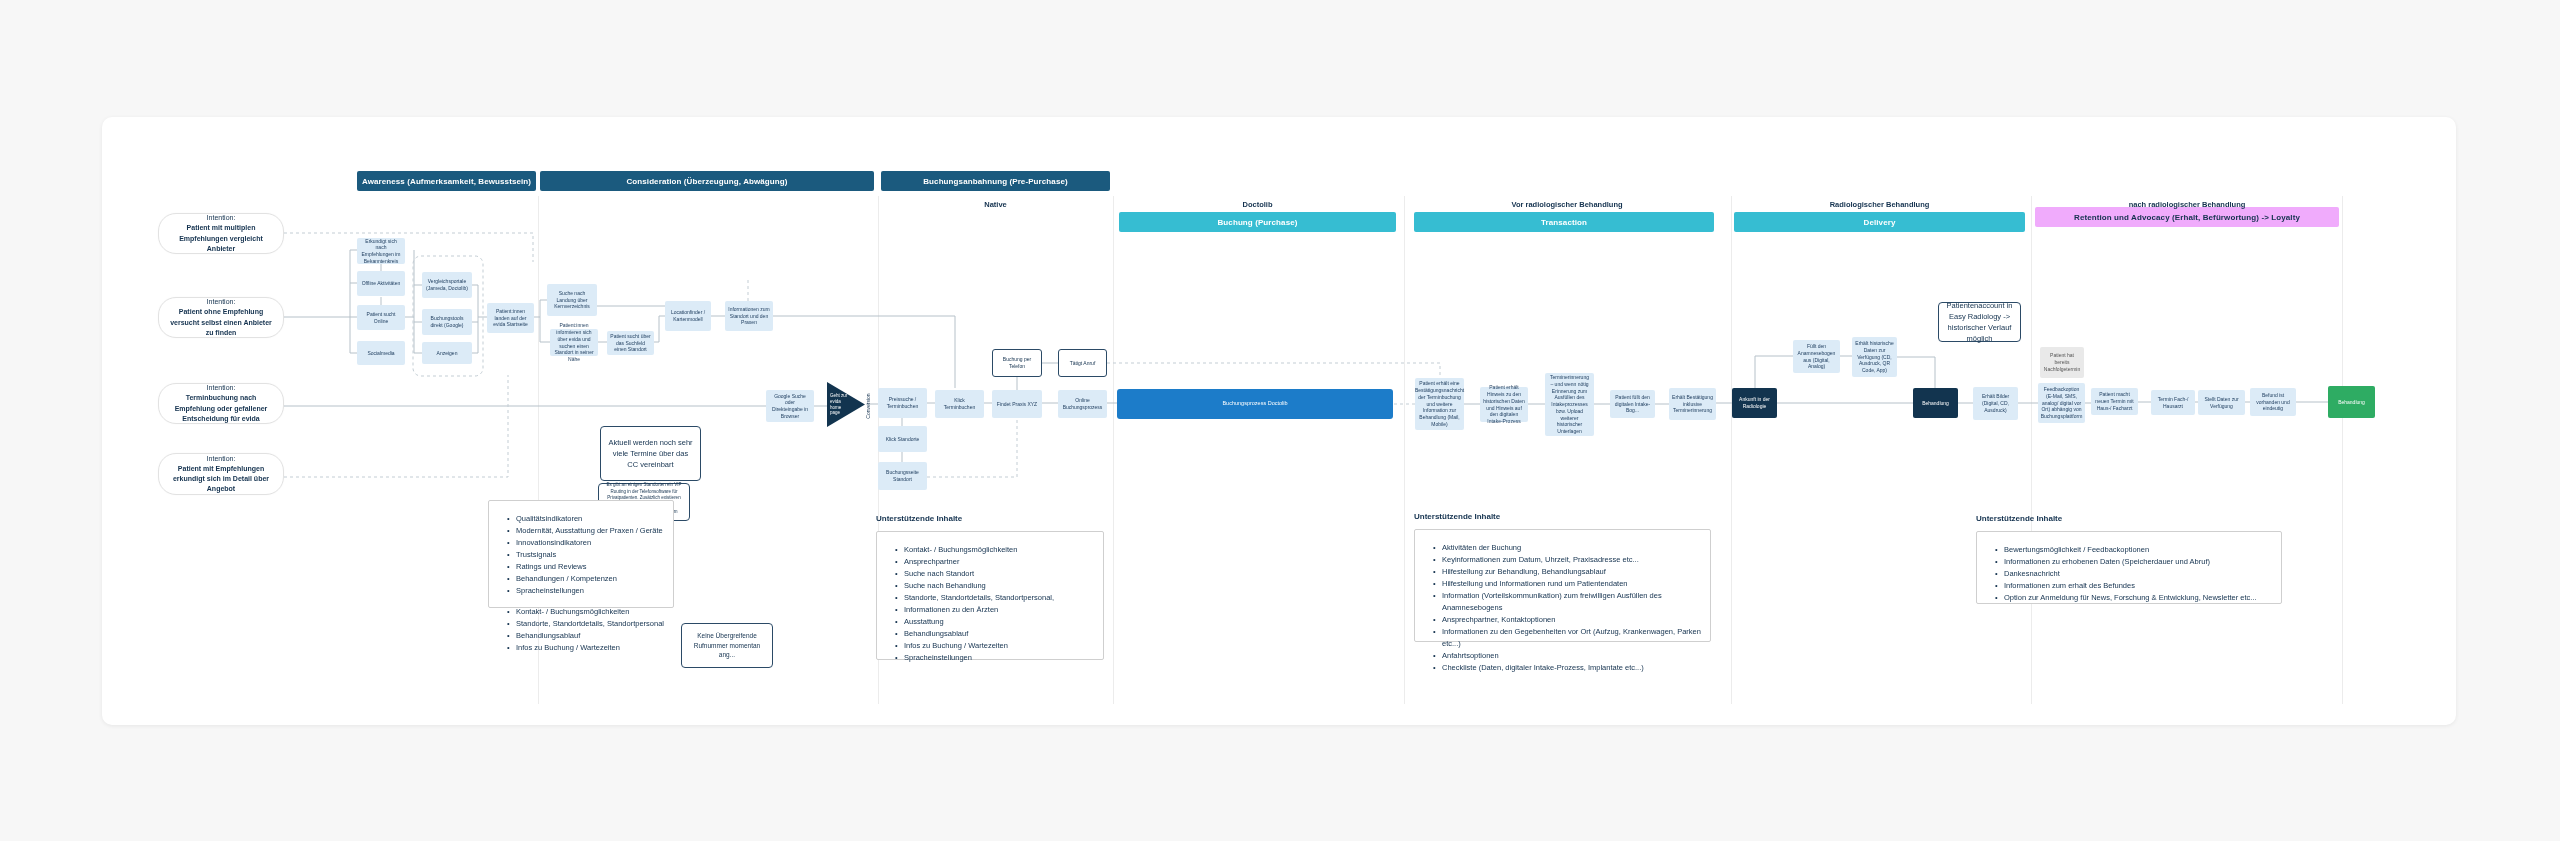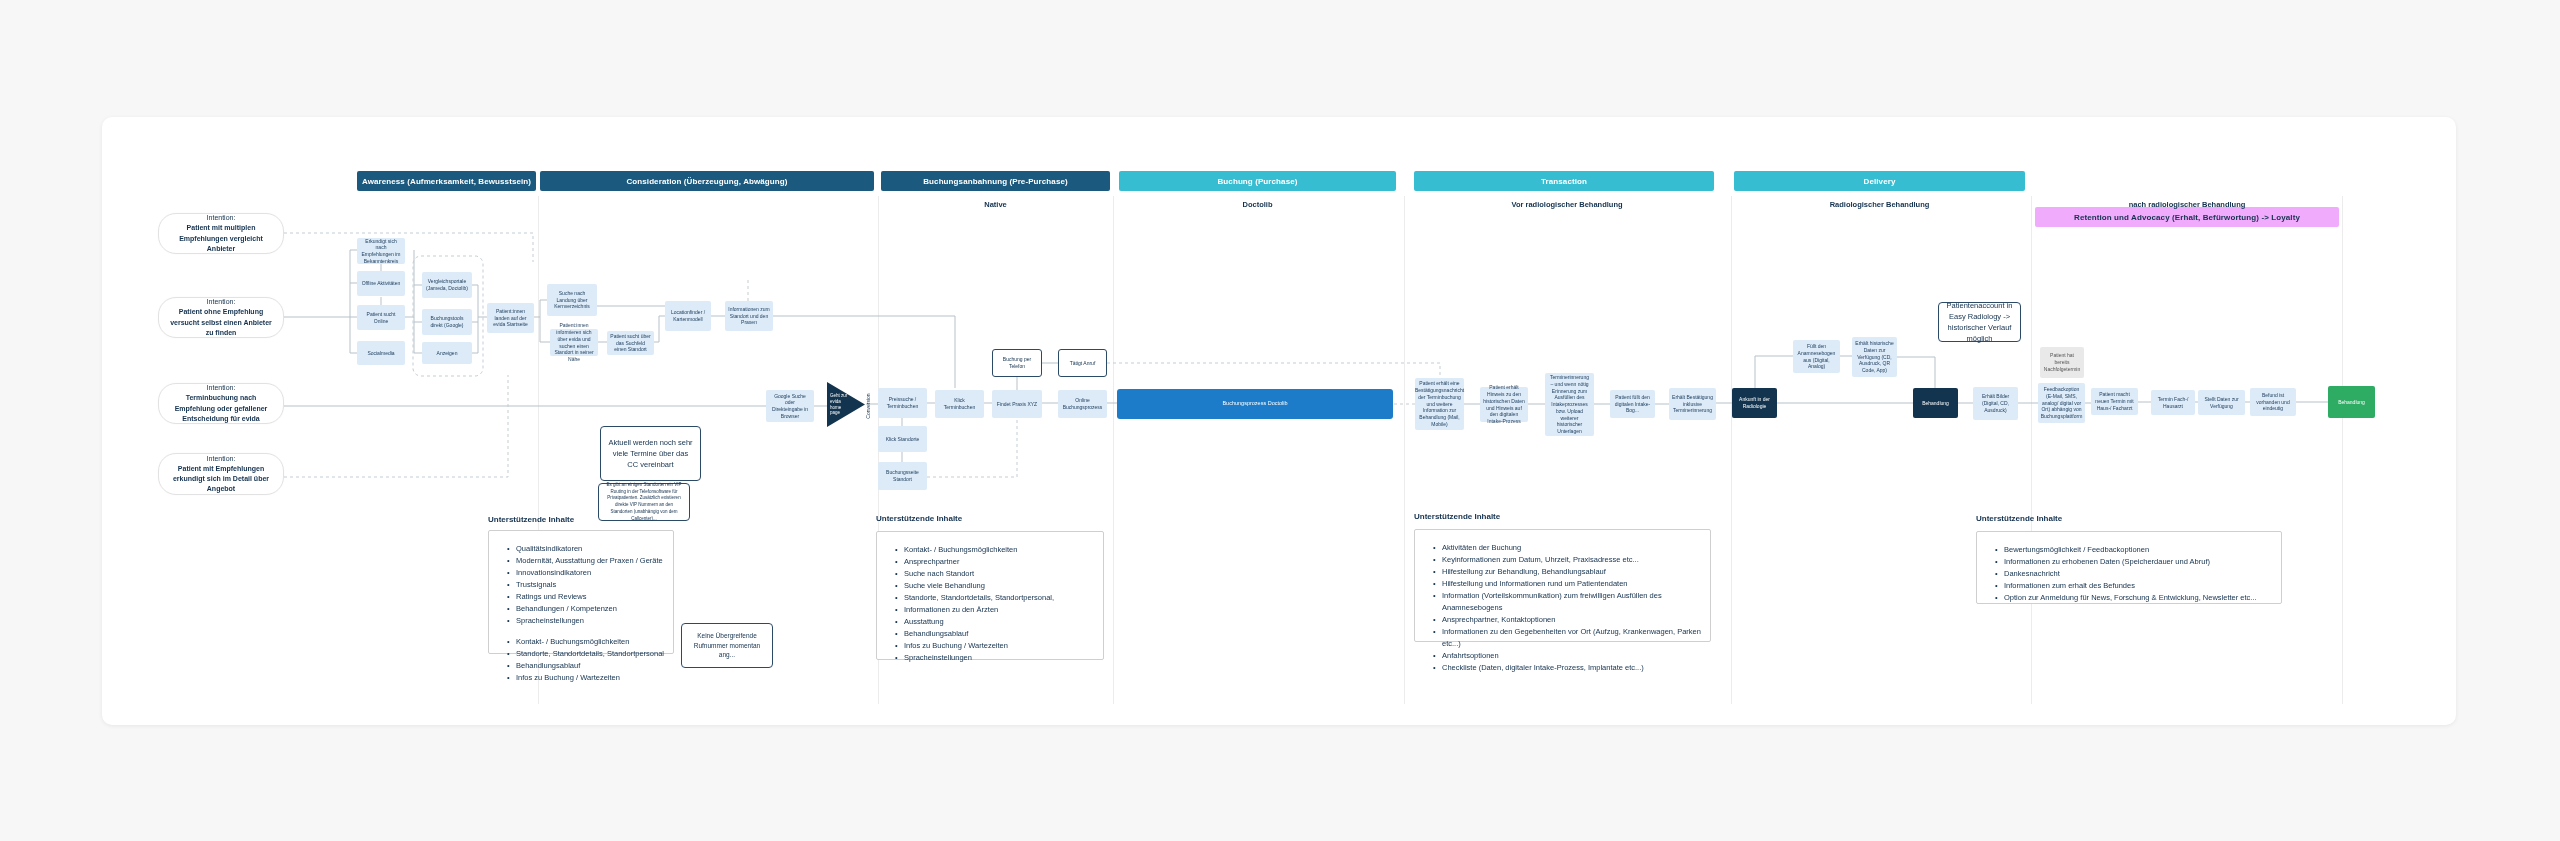--- a/index.html
+++ b/index.html
@@ -1,21 +1,21 @@
 <!DOCTYPE html>
 <html><head>
 <meta charset="utf-8">
 <style>
   html,body{margin:0;padding:0;background:#f7f7f7;font-family:"Liberation Sans",sans-serif;}
   #stage{position:relative;width:2560px;height:841px;background:#f7f7f7;overflow:hidden;}
   .board{position:absolute;left:102px;top:117px;width:2354px;height:608px;background:#ffffff;border-radius:10px;box-shadow:0 1px 4px rgba(0,0,0,0.07);}
   .vdiv{position:absolute;width:1px;top:196px;height:508px;background:#ececec;}
   .hdr{position:absolute;height:20px;top:171px;display:flex;align-items:center;justify-content:center;color:#fff;font-size:8px;font-weight:bold;border-radius:2px;letter-spacing:.1px;}
   .hdr-navy{background:#1b5a7e;}
-  .hdr-teal{background:#36bdd2;}
+  .hdr-teal{background:#36bdd2;margin-top:41px;}
   .hdr-gray{background:#f0abfc;color:#14324f;margin-top:36px;}
   .sub{position:absolute;top:200px;font-size:7.5px;font-weight:600;color:#14324f;text-align:center;}
   .pill{position:absolute;background:#fff;border:1px solid #e2e2e2;border-radius:18px;display:flex;flex-direction:column;align-items:center;justify-content:center;text-align:center;color:#14324f;font-size:7px;line-height:1.45;padding:4px 10px;box-sizing:border-box;box-shadow:0 0 2px rgba(0,0,0,0.03);}
   .pill .txt{font-weight:bold;}
   .nd{position:absolute;background:#dcebf7;color:#1b3a5c;font-size:5px;line-height:1.35;display:flex;align-items:center;justify-content:center;text-align:center;border-radius:2px;padding:2px 3px;box-sizing:border-box;}
   .nd-dark{background:#12344f;color:#ffffff;}
   .nd-white{background:#ffffff;border:1px solid #2b4a66;border-radius:3px;color:#14324f;}
   .nd-gray{background:#e9e9e9;color:#555;}
   .nd-green{background:#2eac63;color:#fff;}
   .nd-blue{background:#1c7cc9;color:#fff;font-size:5.5px;border-radius:3px;}
@@ -166,21 +166,21 @@
 
   <div class="nd nd-gray" style="left:2040px;top:347px;width:44px;height:31px">Patient hat bereits Nachfolgetermin</div>
   <div class="nd" style="left:2038px;top:383px;width:47px;height:40px">Feedbackoption (E-Mail, SMS, analog/ digital vor Ort) abhängig von Buchungsplattform</div>
   <div class="nd" style="left:2091px;top:388px;width:47px;height:27px">Patient macht neuen Termin mit Haus-/ Facharzt</div>
   <div class="nd" style="left:2151px;top:390px;width:44px;height:25px">Termin Fach-/ Hausarzt</div>
   <div class="nd" style="left:2198px;top:390px;width:47px;height:25px">Stellt Daten zur Verfügung</div>
   <div class="nd" style="left:2250px;top:388px;width:46px;height:28px">Befund ist vorhanden und eindeutig</div>
   <div class="nd nd-green" style="left:2328px;top:386px;width:47px;height:32px">Behandlung</div>
 
   <div class="sup-title" style="left:488px;top:515px">Unterstützende Inhalte</div>
-  <div class="sup-box" style="left:488px;top:530px;width:186px;height:124px">
+  <div class="sup-box" style="left:488px;top:500px;width:186px;height:108px">
     <ul>
       <li>Qualitätsindikatoren</li>
       <li>Modernität, Ausstattung der Praxen / Geräte</li>
       <li>Innovationsindikatoren</li>
       <li>Trustsignals</li>
       <li>Ratings und Reviews</li>
       <li>Behandlungen / Kompetenzen</li>
       <li>Spracheinstellungen</li>
     </ul>
     <ul>
@@ -190,21 +190,21 @@
       <li>Infos zu Buchung / Wartezeiten</li>
     </ul>
   </div>
 
   <div class="sup-title" style="left:876px;top:514px">Unterstützende Inhalte</div>
   <div class="sup-box" style="left:876px;top:531px;width:228px;height:129px">
     <ul>
       <li>Kontakt- / Buchungsmöglichkeiten</li>
       <li>Ansprechpartner</li>
       <li>Suche nach Standort</li>
-      <li>Suche viele Behandlung</li>
+      <li>Suche nach Behandlung</li>
       <li>Standorte, Standortdetails, Standortpersonal,</li>
       <li>Informationen zu den Ärzten</li>
       <li>Ausstattung</li>
       <li>Behandlungsablauf</li>
       <li>Infos zu Buchung / Wartezeiten</li>
       <li>Spracheinstellungen</li>
     </ul>
   </div>
 
   <div class="sup-title" style="left:1414px;top:512px">Unterstützende Inhalte</div>

